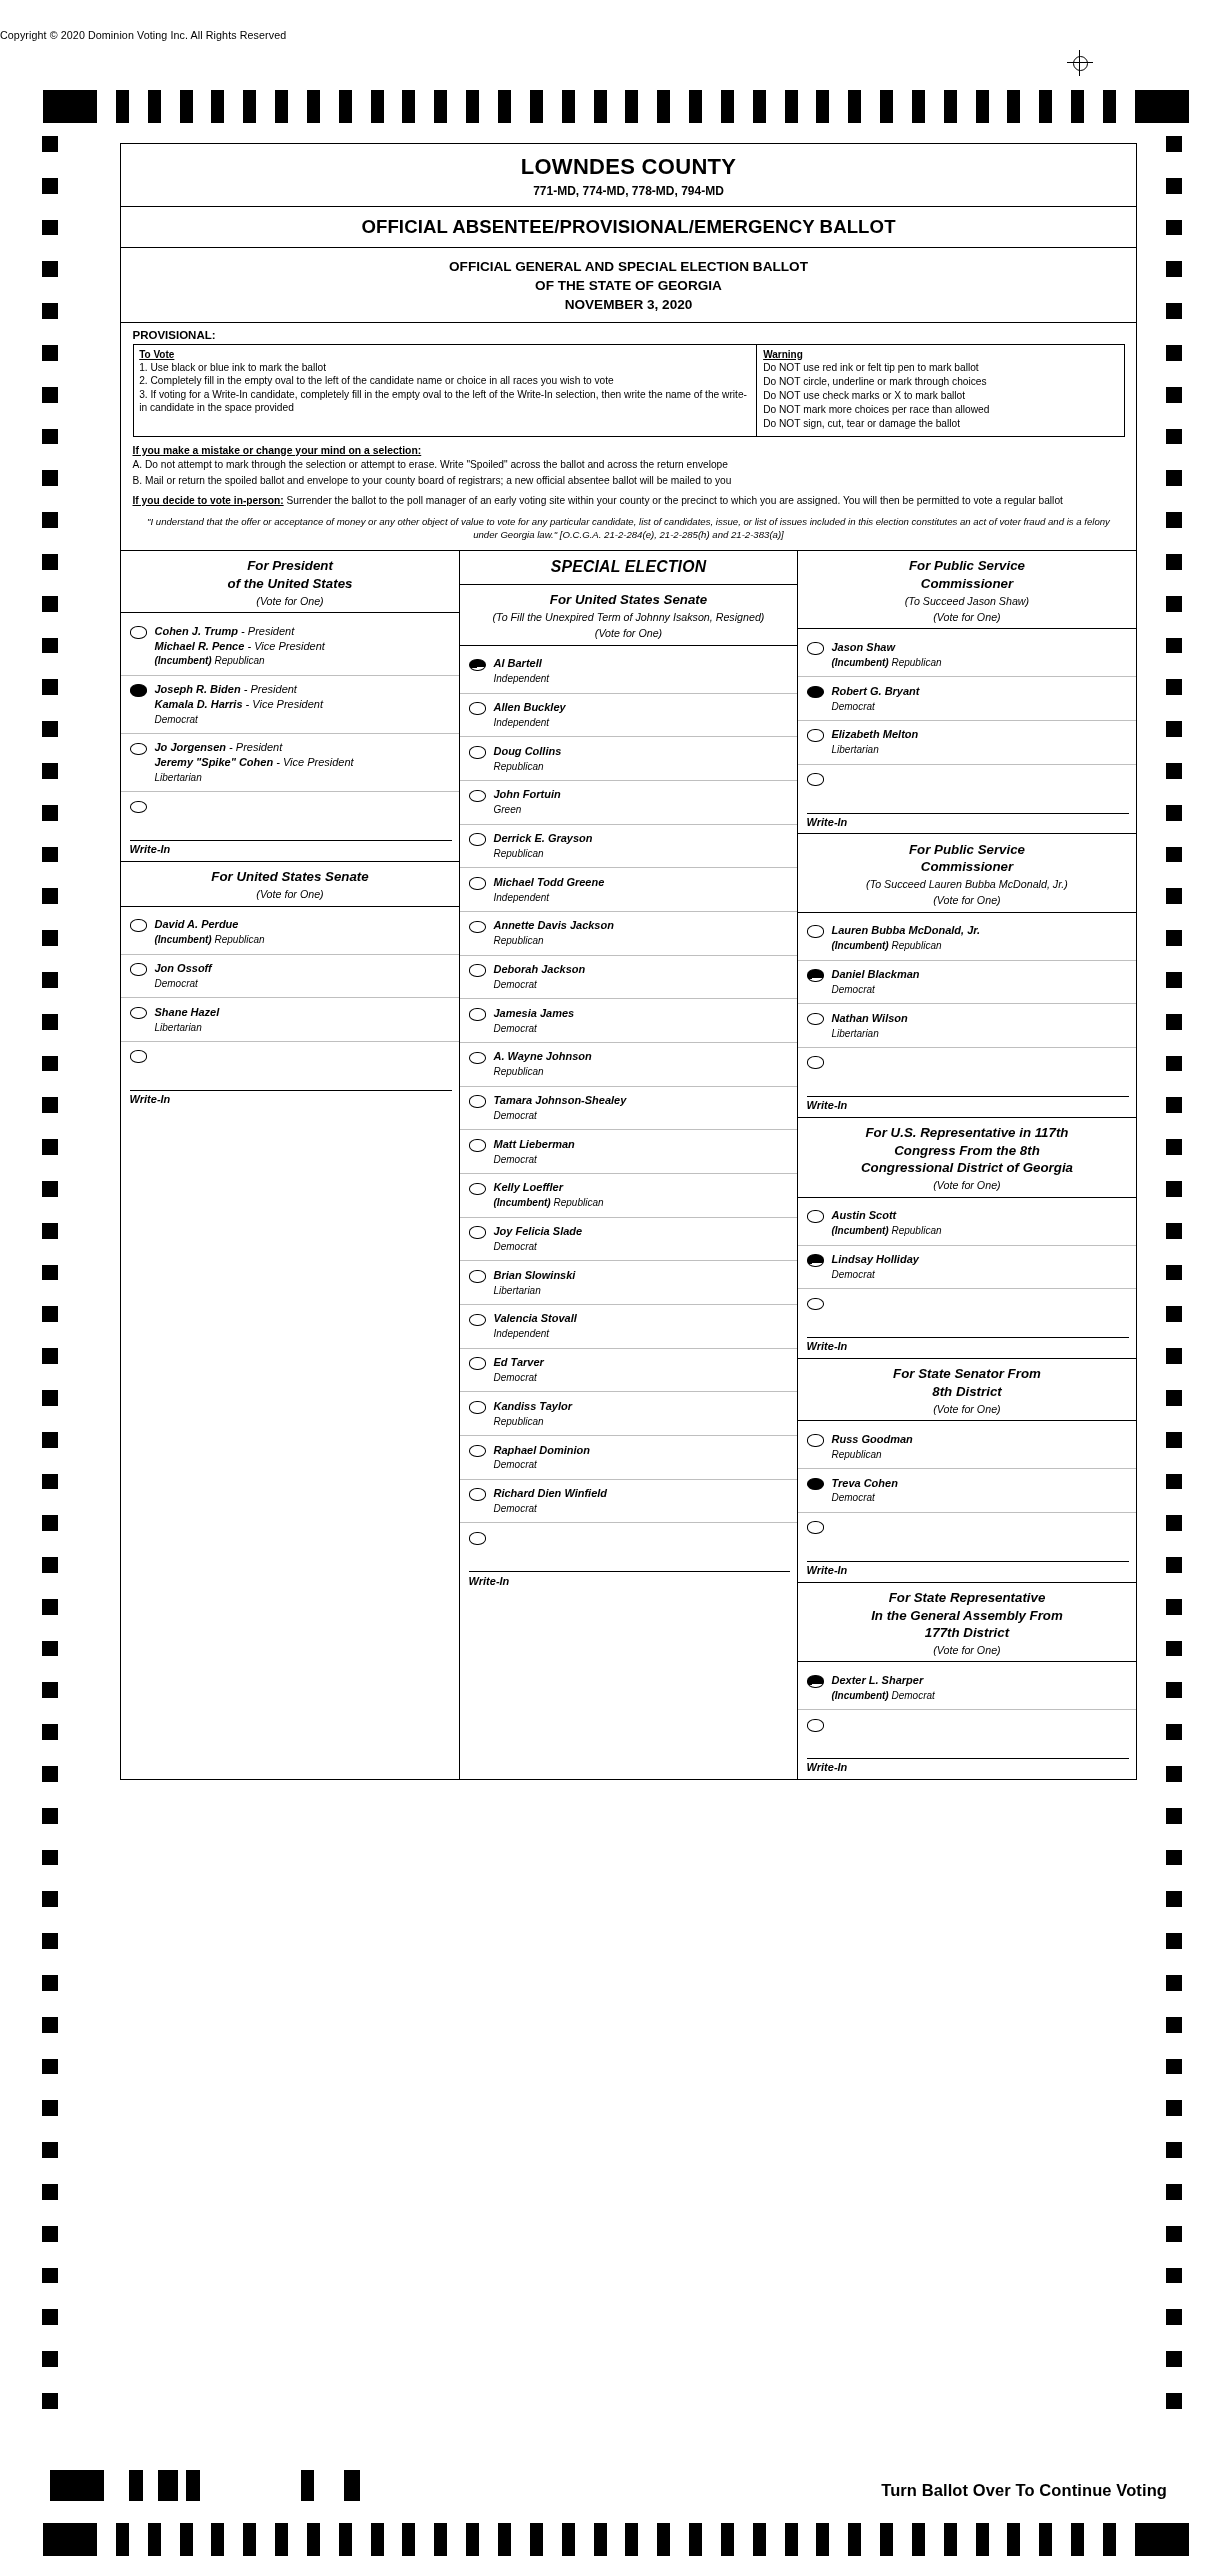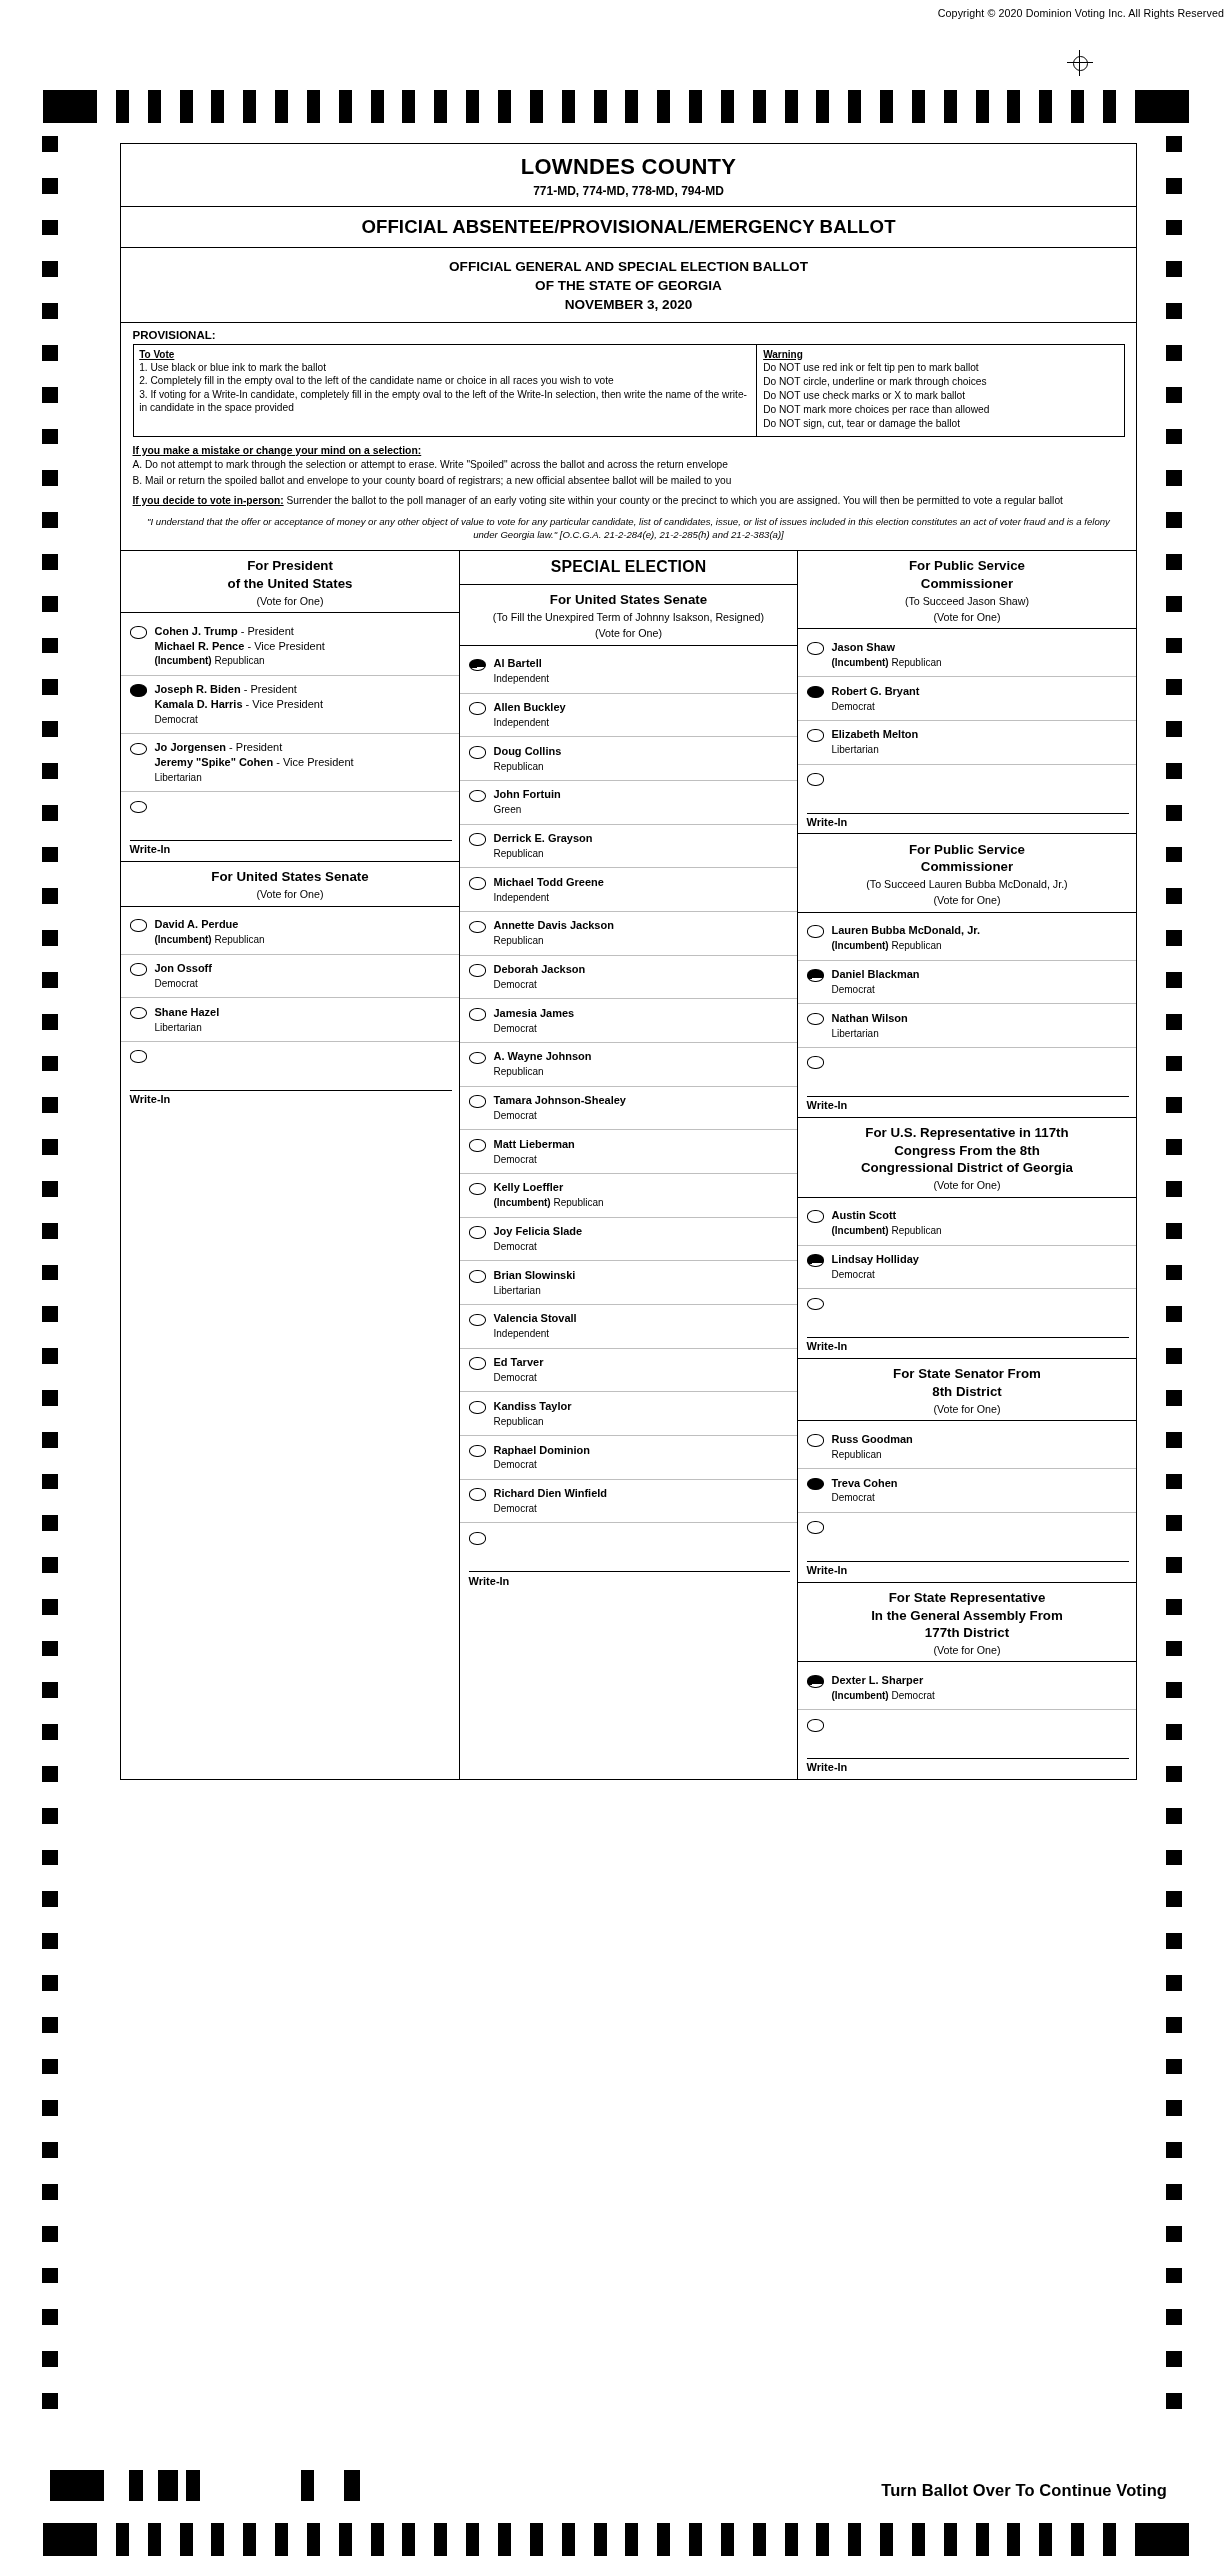--- a/index.html
+++ b/index.html
@@ -12,22 +12,22 @@
   .page{
     position:relative;
     width:1224px;
     height:2576px;
     background:#fff;
     overflow:hidden;
   }
   
   .copyright{
     position:absolute;
-    top:7px;left:0;width:1224px;
-    text-align:right;
+    top:29px;left:0;width:1224px;
+    text-align:left;
     font-size:10.7px;
     letter-spacing:0.1px;
   }
   
   .reg-target{
     position:absolute;
     top:50px;left:1067px;
     width:26px;height:26px;
   }
   .reg-target:before,.reg-target:after{
@@ -125,21 +125,21 @@
   .mind .h{font-size:10.4px;font-weight:bold;text-decoration:underline;}
   .mind .p{font-size:10.2px;line-height:1.35;margin-top:2.1px;}
   .inperson{margin-top:6.4px;font-size:10.2px;line-height:1.35;}
   .inperson u{font-weight:bold;text-decoration:underline;}
   .attest{
     margin-top:7.2px;
     font-size:9.6px;font-style:italic;text-align:center;line-height:1.4;
     padding:0 7.2px 1.4px;
   }
   
-  .cols{display:flex;}
+  .cols{display:flex;font-style:italic;}
   .col{box-sizing:border-box;}
   .col.c1{width:33.4%;border-right:1.4px solid #000;}
   .col.c2{width:33.3%;border-right:1.4px solid #000;}
   .col.c3{width:33.3%;}
   .contest{border-bottom:1.4px solid #000;}
   .contest:last-child{border-bottom:none;}
   .contest-hd{
     text-align:center;
     padding:6.4px 4.3px 5.7px;
     border-bottom:1.1px solid #000;

